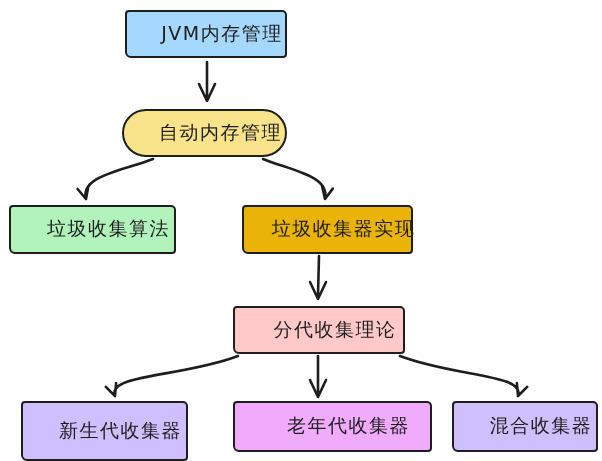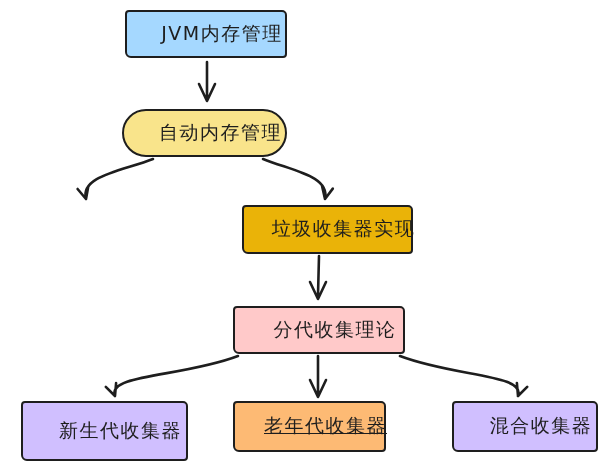--- a/index.html
+++ b/index.html
@@ -72,34 +72,37 @@
   </svg>
 
   <div class="node" style="left: 125px; top: 10px; width: 162px; height: 48px; background-color: rgb(165, 216, 255);">
     <span class="node-label">JVM内存管理</span>
   </div>
 
   <div class="node" style="left: 122px; top: 109px; width: 165px; height: 48px; background-color: rgb(249, 228, 139); border-radius: 24px;">
     <span class="node-label">自动内存管理</span>
   </div>
 
+  <div class="node" style="left: 9px; top: 205px; width: 167px; height: 49px; background-color: rgb(178, 242, 187);">
+    <span class="node-label">垃圾收集算法</span>
+  </div>
 
   <div class="node" style="left: 226px; top: 205px; width: 171px; height: 49px; background-color: #eab308; margin-left: 16px;">
     <span class="node-label">垃圾收集器实现</span>
   </div>
 
   <div class="node" style="left: 233px; top: 306px; width: 172px; height: 48px; background-color: rgb(255, 201, 201);">
     <span class="node-label">分代收集理论</span>
   </div>
 
   <div class="node" style="left: 21px; top: 401px; width: 167px; height: 60px; background-color: rgb(208, 191, 255);">
     <span class="node-label">新生代收集器</span>
   </div>
 
-  <div class="node" style="left: 233px; top: 401px; width: 153px; height: 51px; background-color: #fdba74; text-decoration: underline;">
+  <div class="node" style="left: 233px; top: 401px; width: 199px; height: 51px; background-color: #f0abfc;">
     <span class="node-label">老年代收集器</span>
   </div>
 
   <div class="node" style="left: 452px; top: 401px; width: 146px; height: 51px; background-color: rgb(208, 191, 255);">
     <span class="node-label">混合收集器</span>
   </div>
 
 </div>
 
 </body></html>

